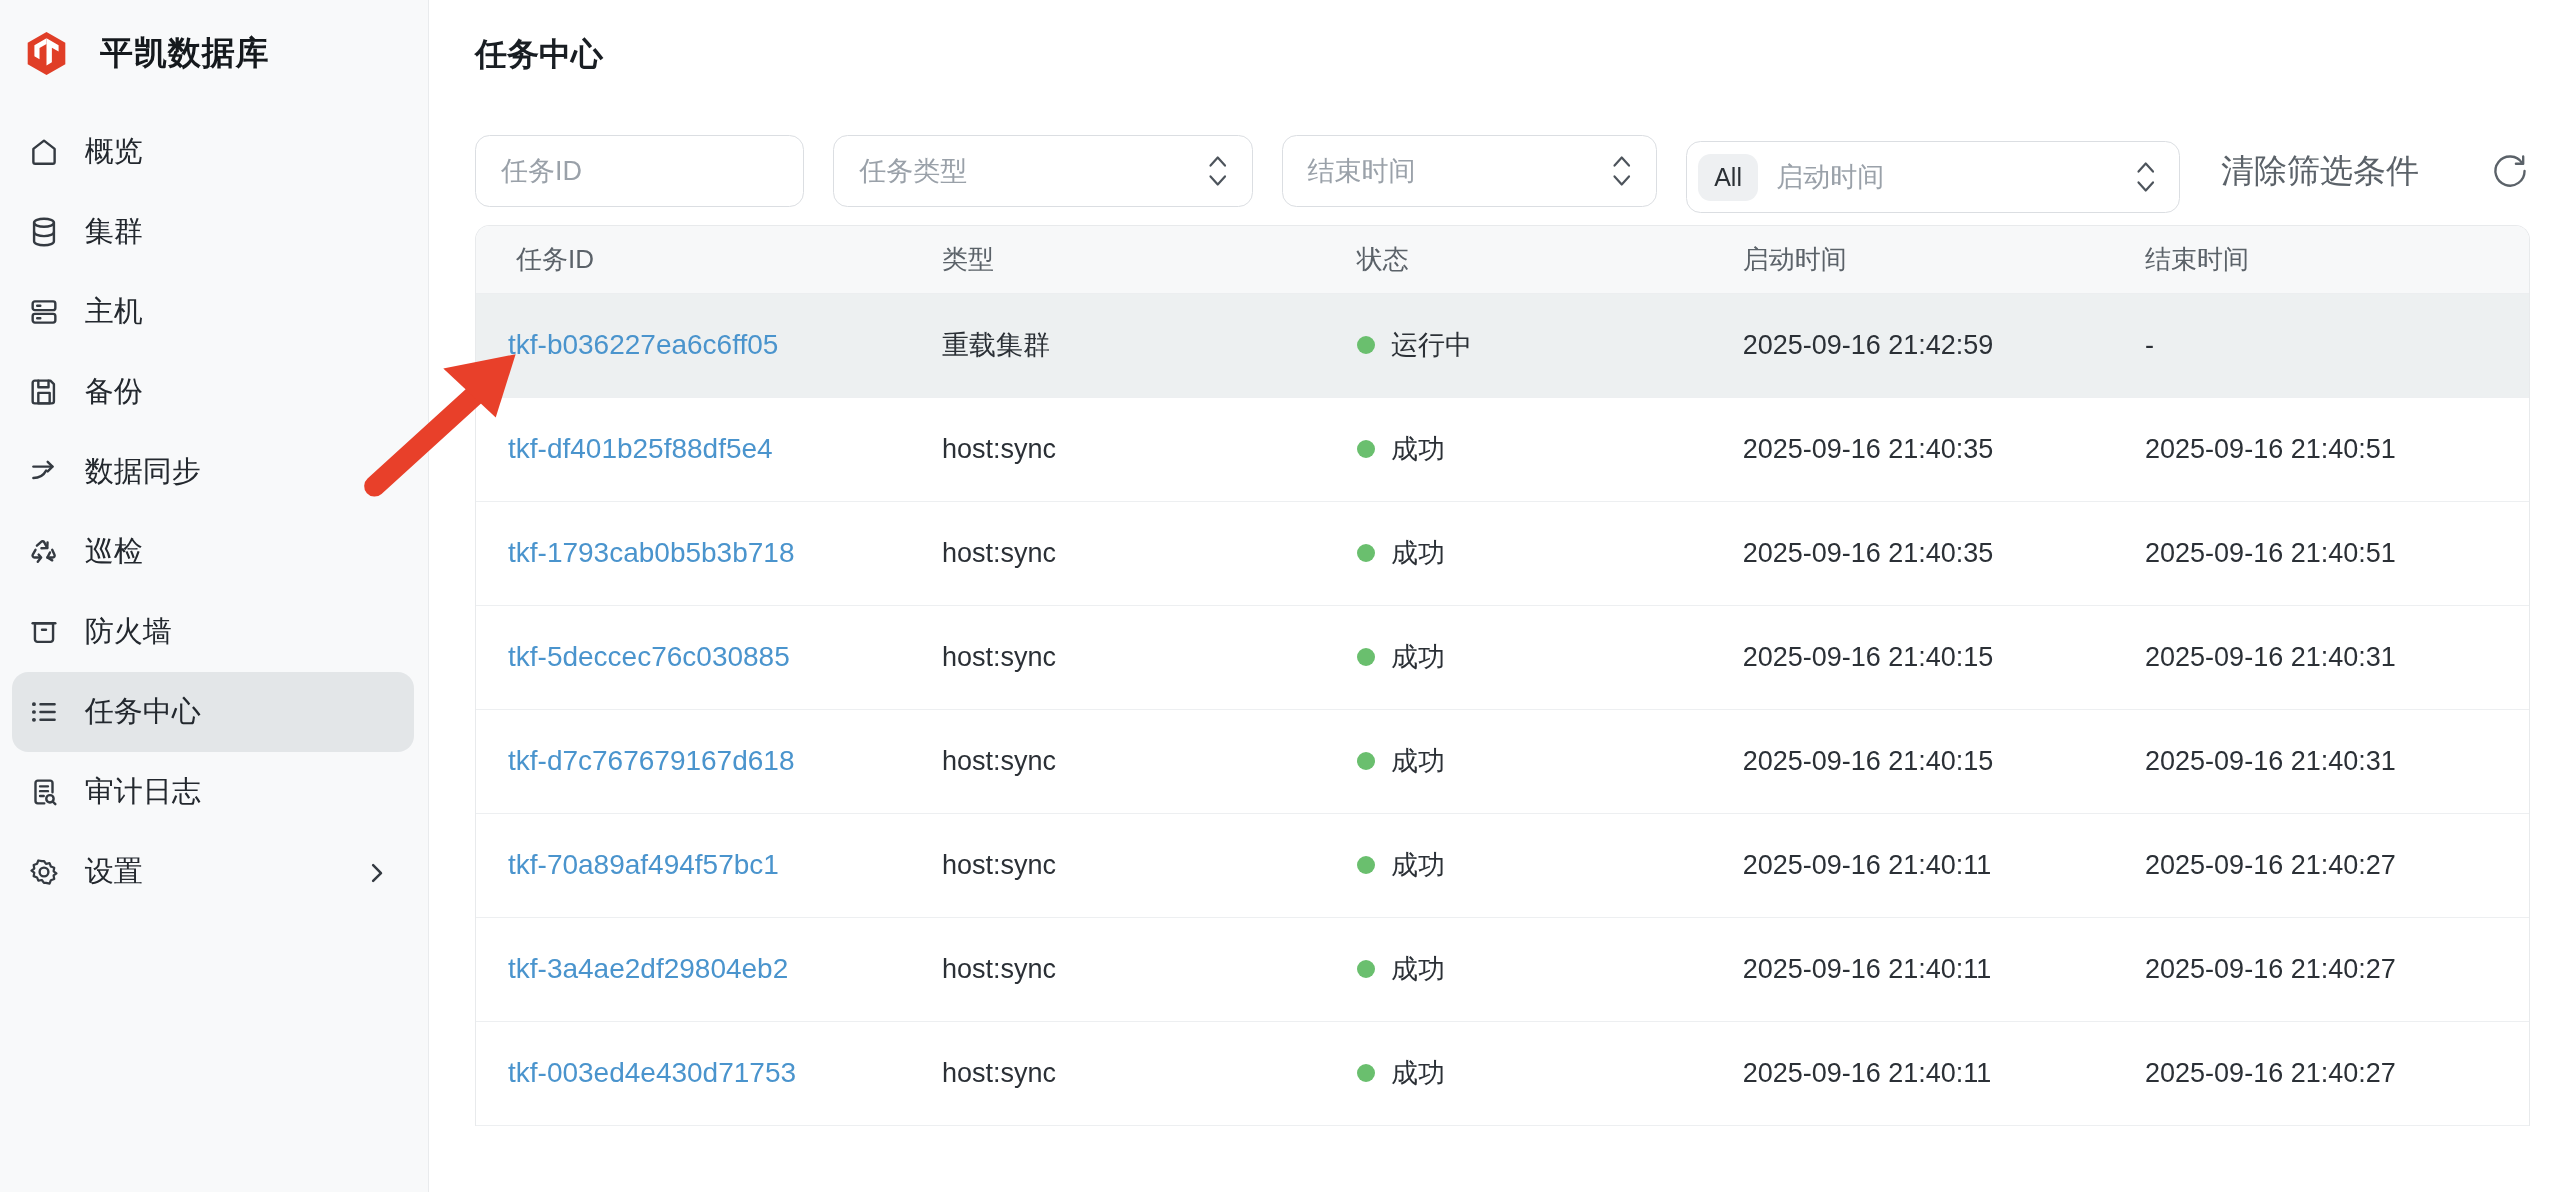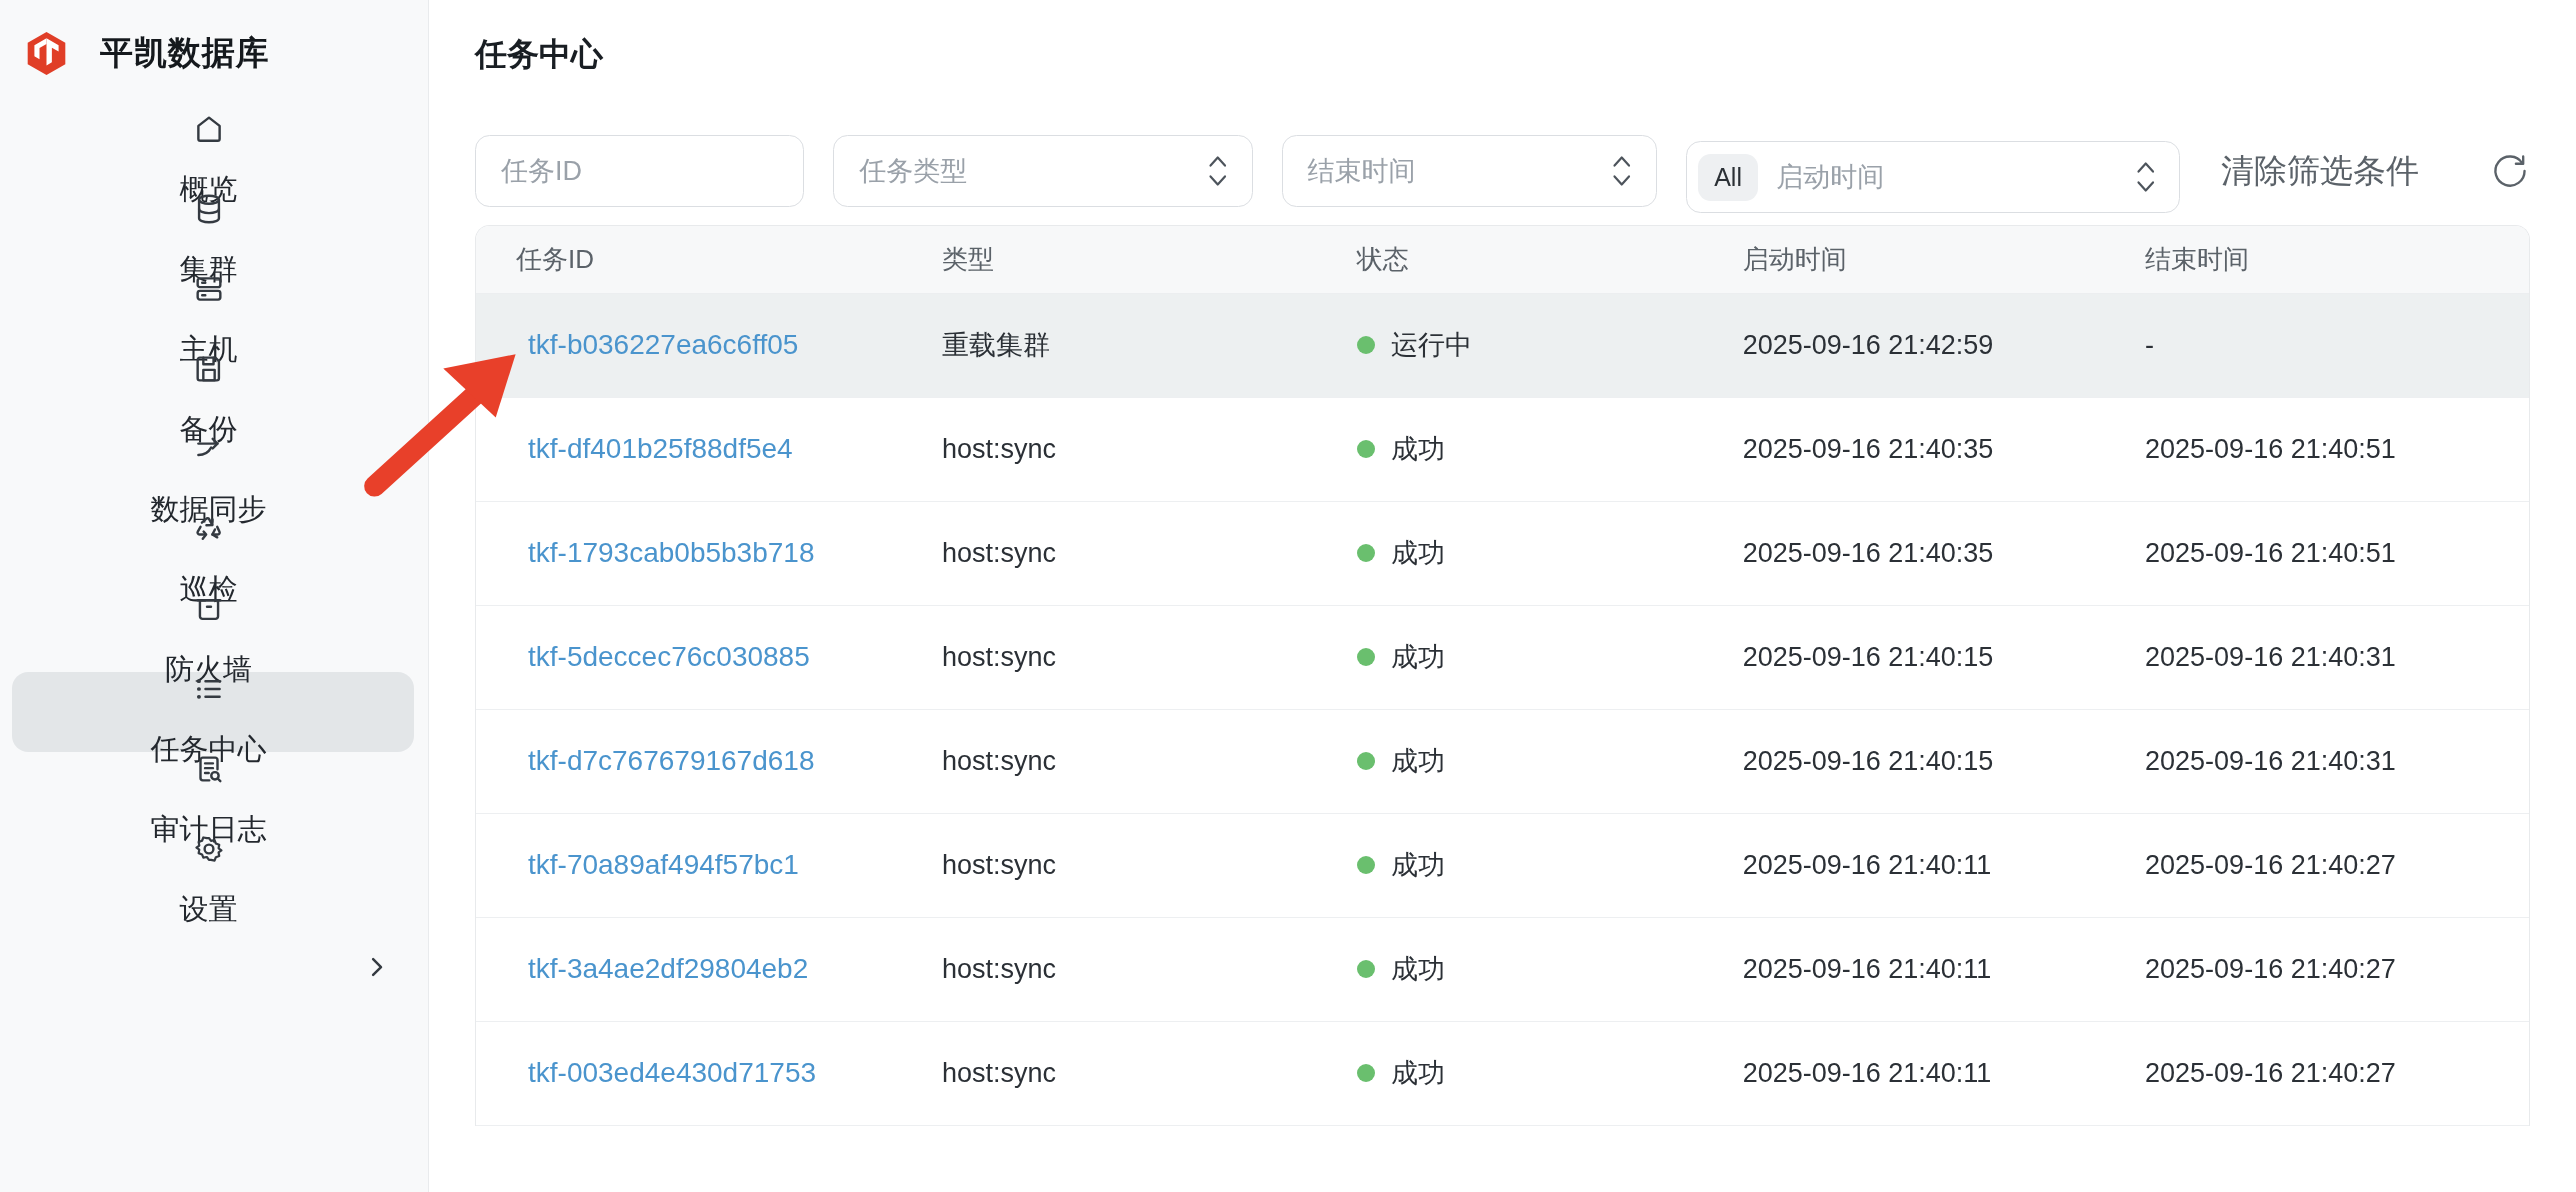--- a/index.html
+++ b/index.html
@@ -13,21 +13,21 @@
     position:absolute; left:0; top:0; width:429px; height:1192px;
     background:#f8f9fa; border-right:1.8px solid #e9ebed;
   }
   .logo-row { display:flex; align-items:center; gap:32px; padding:31px 0 0 25px; }
   .logo-mark { width:43px; height:45px; flex:0 0 auto; }
   .logo-text { font-size:33px; font-weight:700; color:#15191d; letter-spacing:0.9px; }
   .menu { margin-top:36px; padding:0 14.5px 0 11.8px; }
   .menu-item {
     height:80px; display:flex; align-items:center; gap:23.5px;
     padding:0 23.5px 0 15.4px; border-radius:16.3px; cursor:pointer;
-    font-size:29px; font-weight:500; color:#23282e;flex-direction:column;
+    font-size:29px; font-weight:500; color:#23282e;
   }
   .menu-item.selected { background:#e3e6e8; }
   .mi-icon { width:34px; height:34px; flex:0 0 auto; display:flex; align-items:center; justify-content:center; }
   .mi-icon svg { width:34px; height:34px; stroke:#343a41; fill:none; stroke-width:1.7; stroke-linecap:round; stroke-linejoin:round; }
   .mi-chevron { margin-left:auto; width:27px; height:27px; }
   .mi-chevron svg { width:27px; height:27px; stroke:#343a41; fill:none; stroke-width:2.2; stroke-linecap:round; stroke-linejoin:round; }
   
   .main { margin-left:429px; padding:33px 46px 0 46px; }
   .page-title { font-size:32px; font-weight:700; color:#191e23; }
   .filter-bar { margin-top:58px; display:flex; align-items:center; gap:29px; height:72px; }
@@ -55,21 +55,21 @@
     margin-top:18px; border:1.8px solid #e8eaec; border-bottom:none;
     border-radius:14.5px 14.5px 0 0; overflow:hidden; background:#fff;
   }
   table { width:100%; border-collapse:collapse; table-layout:fixed; }
   thead th {
     height:67px; background:#f7f8f9; border-bottom:1.8px solid #eceef0;
     font-size:26px; font-weight:400; color:#5b6269; text-align:left; padding:0;
   }
   thead th:first-child { padding-left:40px; }
   tbody td { height:104px; border-bottom:1.8px solid #edeff1; font-size:27px; color:#2b3036; padding:0; }
-  tbody td:first-child { padding-left:52px; }
+  tbody td:first-child { padding-left:32px; }
   tbody tr.highlighted { background:#edf0f1; }
   a.task-link { color:#4a94cd; text-decoration:none; cursor:pointer; font-size:28px; }
   .status-cell { display:flex; align-items:center; gap:16.3px; }
   .status-dot { width:18px; height:18px; border-radius:50%; background:#6abf6e; flex:0 0 auto; }
   
   .annotation-arrow { position:absolute; left:342px; top:336px; width:208px; height:181px; z-index:5; pointer-events:none; }
 </style>
 </head>
 <body>
 

